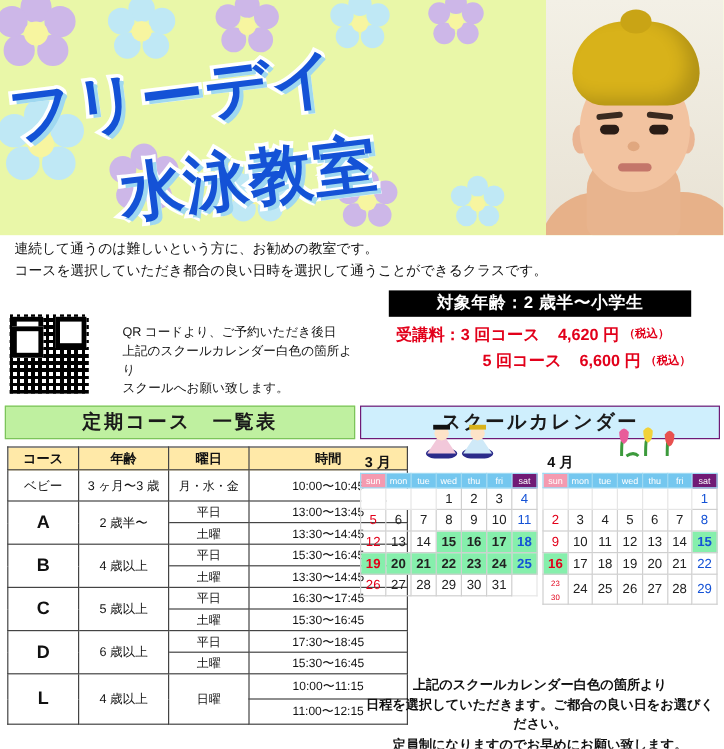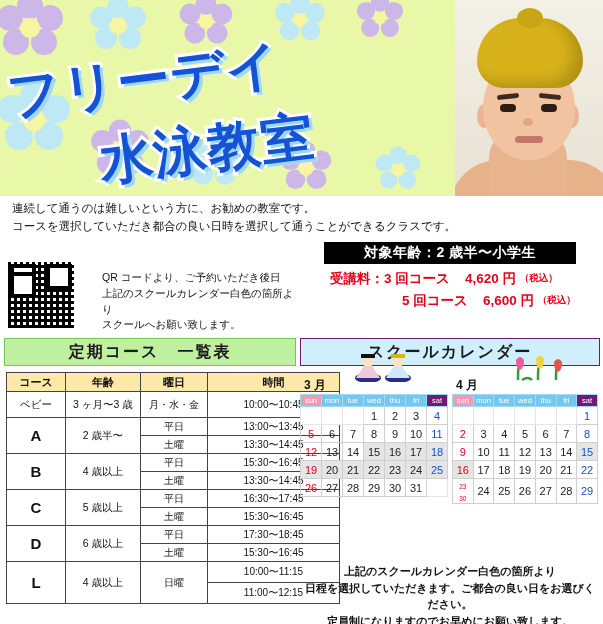--- a/index.html
+++ b/index.html
@@ -140,21 +140,21 @@
     border:1px solid #9fd9f2;height:11px;padding:0;
   }
   table.cal th.sun{background:#f49ab0;}
   table.cal th.sat{background:#701a75;}
   table.cal td{
     border:1px solid #cfcfcf;height:17px;text-align:center;padding:0;
     font-size:11px;color:#222;
   }
   table.cal td.sun{color:#e2001a;}
   table.cal td.sat{color:#1452d6;}
-  table.cal td.hl{background:#e5e5e5;font-weight:normal;}
+  table.cal td.hl{background:#86efac;font-weight:bold;}
   table.cal td.empty{border:1px solid #e6e6e6;background:#fff;}
   .hina{position:absolute;left:52px;top:-16px;}
   .tulip{position:absolute;left:56px;top:-14px;}
 
   
   .note{
     position:absolute;left:300px;top:563px;width:300px;
     font-size:11px;font-weight:bold;color:#111;line-height:1.5;text-align:center;
   }
   .badge-small{font-size:6.5px;line-height:1;}

